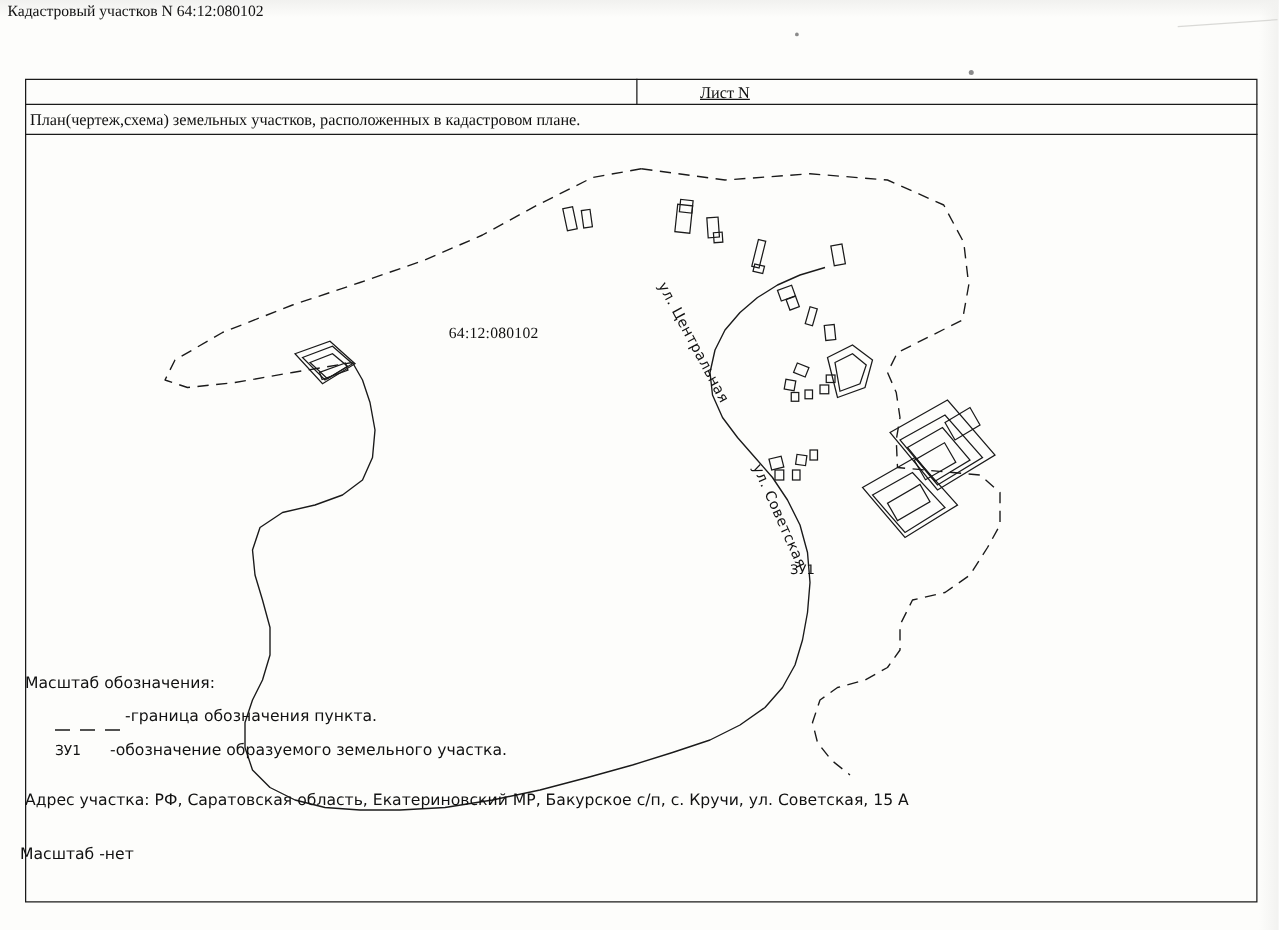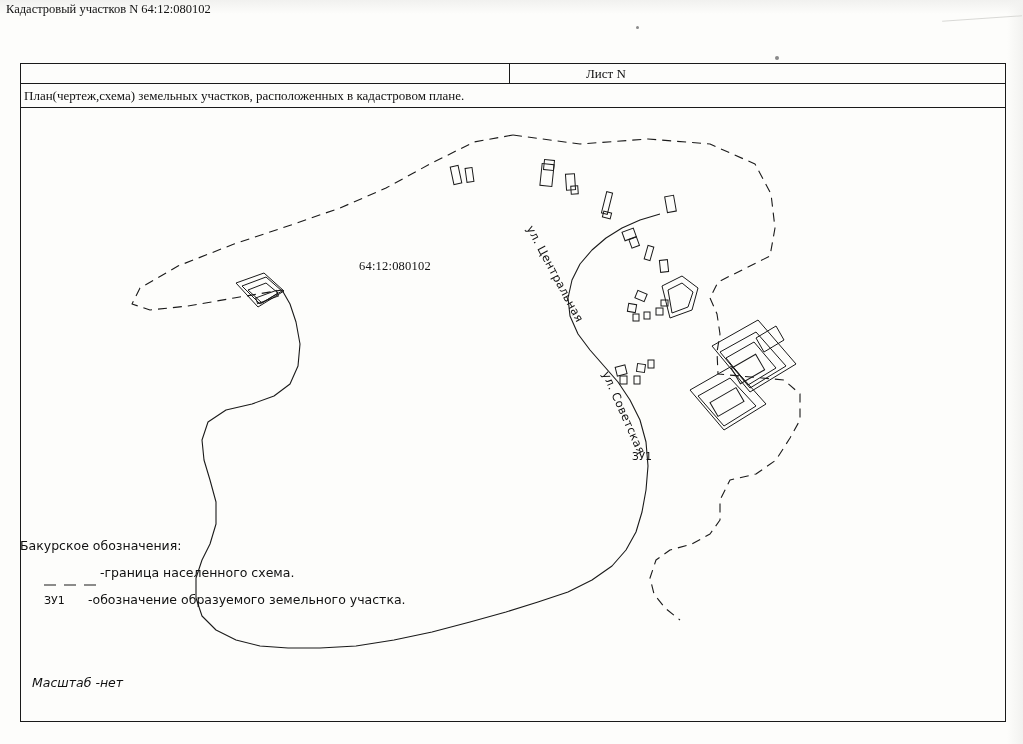--- a/index.html
+++ b/index.html
@@ -86,24 +86,25 @@
   .hdr-divider {
     position: absolute;
     left: 509px;
     top: 63px;
     width: 0;
     height: 21px;
     border-left: 1px solid #1a1a1a;
   }
   .hdr-cell-right {
     position: absolute;
-    left: 586px;
+    left: 560px;
     top: 66px;
     font-size: 13px;
     white-space: nowrap;
+    text-decoration: underline;
   }
   .subhdr-row {
     position: absolute;
     left: 20px;
     top: 84px;
     width: 986px;
     height: 24px;
     box-sizing: border-box;
     border-bottom: 1px solid #1a1a1a;
   }
@@ -207,25 +208,24 @@
   }
   .address-line {
     position: absolute;
     left: 20px;
     top: 632px;
     font-size: 12.5px;
     white-space: nowrap;
   }
   .scale-line {
     position: absolute;
-    left: 32px;
+    left: 16px;
     top: 675px;
     font-size: 12.5px;
     white-space: nowrap;
-    font-style: italic;
   }
 </style>
 </head>
 <body>
 
 <div class="page">
 
   <div class="scan-edge-top"></div>
   <div class="scan-edge-right"></div>
   <div class="scan-corner"></div>
@@ -309,27 +309,28 @@
       </g>
     </svg>
   </div>
 
   <div class="cad-label">64:12:080102</div>
 
   <div class="street-central hand">ул. Центральная</div>
   <div class="street-sovetskaya hand">ул. Советская</div>
   <div class="zu-marker hand">ЗУ1</div>
 
-  <div class="legend-title hand">Бакурское обозначения:</div>
+  <div class="legend-title hand">Масштаб обозначения:</div>
 
   <div class="legend-dash">
     <svg width="54" height="4" viewBox="0 0 54 4" xmlns="http://www.w3.org/2000/svg">
       <line x1="0" y1="2" x2="54" y2="2" stroke="#1a1a1a" stroke-width="1.2" stroke-dasharray="12,8"></line>
     </svg>
   </div>
-  <div class="legend-line-1-text hand">-граница населенного схема.</div>
+  <div class="legend-line-1-text hand">-граница обозначения пункта.</div>
 
   <div class="legend-zu-symbol hand">ЗУ1</div>
   <div class="legend-line-2-text hand">-обозначение образуемого земельного участка.</div>
 
+  <div class="address-line hand">Адрес участка: РФ, Саратовская область, Екатериновский МР, Бакурское с/п, с. Кручи, ул. Советская, 15 А</div>
   <div class="scale-line hand">Масштаб -нет</div>
 
 </div>
 
 </body></html>

